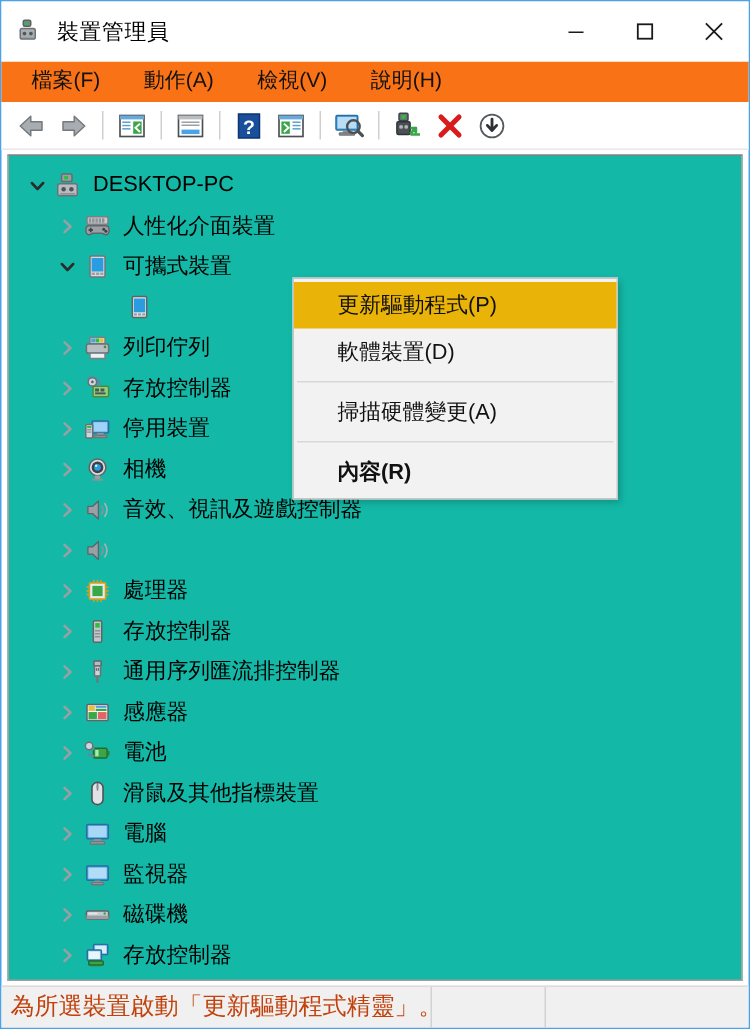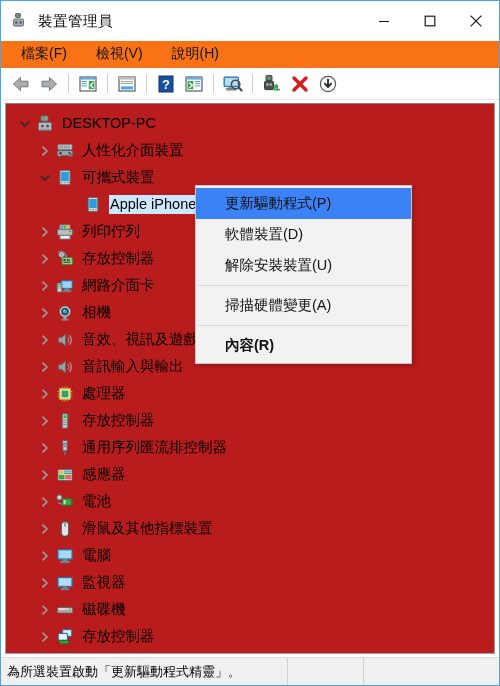--- a/index.html
+++ b/index.html
@@ -118,21 +118,21 @@
     flex: 1 1 auto;
     padding: 3px 4px 3px 4px;
     box-sizing: border-box;
     min-height: 0;
     display: flex;
   }
   #tree-panel {
     flex: 1 1 auto;
     border: 1px solid #a0a0a0;
     border-top-color: #828282;
-    background: #b91c1c;
+    background: #14b8a6;
     overflow: hidden;
     position: relative;
     padding-top: 6px;
     box-sizing: border-box;
   }
   .tree-row {
     height: 27px;
     display: flex;
     align-items: center;
     position: relative;
@@ -187,39 +187,39 @@
     height: 31px;
     display: flex;
     align-items: center;
     padding-left: 29px;
     font-size: 14.5px;
     color: #111111;
     white-space: nowrap;
     cursor: default;
   }
   .ctx-item.hl {
-    background: #3b82f6;
+    background: #eab308;
   }
   .ctx-item.bold { font-weight: bold; }
   .ctx-sep {
     height: 1px;
     background: #d8d8d8;
     margin: 4px 2px 4px 2px;
   }
 
   
   #statusbar {
     height: 27px;
     min-height: 27px;
     background: #f0f0f0;
     border-top: 1px solid #dcdcdc;
     display: flex;
     align-items: stretch;
-    font-size: 13px;
-    color: #000000;
+    font-size: 16px;
+    color: #c2410c;
   }
   #status-main {
     flex: 0 0 280px;
     display: flex;
     align-items: center;
     padding-left: 6px;
     border-right: 1px solid #d2d2d2;
     white-space: nowrap;
     overflow: hidden;
   }
@@ -266,20 +266,21 @@
         <svg width="14" height="14" viewBox="0 0 14 14">
           <line x1="1.6" y1="1.6" x2="12.4" y2="12.4" stroke="#1a1a1a" stroke-width="1.2"></line>
           <line x1="12.4" y1="1.6" x2="1.6" y2="12.4" stroke="#1a1a1a" stroke-width="1.2"></line>
         </svg>
       </div>
     </div>
   </div>
 
   <div id="menubar">
       <div class="menu-item">檔案(F)</div>
+      <div class="menu-item">動作(A)</div>
       <div class="menu-item">檢視(V)</div>
       <div class="menu-item">說明(H)</div>
     </div>
 
   <div id="toolbar">
       <div class="tb-btn">
         <span>
           <svg width="22" height="22" viewBox="0 0 22 22">
             <path d="M10.5 4.5 L3.5 11 L10.5 17.5 V13.8 H18 V8.2 H10.5 Z" fill="#a8adb2" stroke="#74797e" stroke-width="1" stroke-linejoin="round"></path>
           </svg>
@@ -450,21 +451,20 @@
           <span class="chev"></span>
           <span class="node-icon">
             <svg width="18" height="18" viewBox="0 0 18 18">
               <rect x="4.2" y="1.6" width="9.6" height="14" rx="1" fill="#e3e7ea" stroke="#5f6469"></rect>
               <rect x="5.2" y="3" width="7.6" height="9.2" fill="#2a9ce0"></rect>
               <rect x="5.2" y="12.9" width="2.1" height="1.5" fill="#9aa0a5"></rect>
               <rect x="8" y="12.9" width="2.1" height="1.5" fill="#9aa0a5"></rect>
               <rect x="10.8" y="12.9" width="2" height="1.5" fill="#9aa0a5"></rect>
             </svg>
           </span>
-          <span class="node-label">Apple iPhone</span>
         </div>
         <div class="tree-row d1">
           <span class="chev">
             <svg width="12" height="12" viewBox="0 0 12 12">
               <path d="M4 2.2 L8 6 L4 9.8" fill="none" stroke="#9a9fa4" stroke-width="1.7" stroke-linecap="round" stroke-linejoin="round"></path>
             </svg>
           </span>
           <span class="node-icon">
             <svg width="18" height="18" viewBox="0 0 18 18">
               <rect x="4" y="2" width="10" height="4" fill="#e7eaec" stroke="#7b8085"></rect>
@@ -508,21 +508,21 @@
               <rect x="5.4" y="3.6" width="11" height="8" rx=".8" fill="#4fa8e8" stroke="#2a6d9e"></rect>
               <rect x="6.4" y="4.5" width="9" height="6.2" fill="#9ed3f5"></rect>
               <rect x="8.6" y="11.6" width="4.6" height="1.8" fill="#8d9297"></rect>
               <rect x="6.6" y="13.4" width="8.6" height="1.3" rx=".4" fill="#a9aeb3" stroke="#70757a"></rect>
               <rect x="1.2" y="6" width="4.6" height="9" rx=".8" fill="#cfd6db" stroke="#6b7075"></rect>
               <rect x="2.1" y="7" width="2.8" height="1.3" fill="#27c23c"></rect>
               <rect x="2.1" y="9" width="2.8" height=".9" fill="#8d9297"></rect>
               <rect x="2.1" y="10.6" width="2.8" height=".9" fill="#8d9297"></rect>
             </svg>
           </span>
-          <span class="node-label">網路介面卡</span>
+          <span class="node-label">停用裝置</span>
         </div>
         <div class="tree-row d1">
           <span class="chev">
             <svg width="12" height="12" viewBox="0 0 12 12">
               <path d="M4 2.2 L8 6 L4 9.8" fill="none" stroke="#9a9fa4" stroke-width="1.7" stroke-linecap="round" stroke-linejoin="round"></path>
             </svg>
           </span>
           <span class="node-icon">
             <svg width="18" height="18" viewBox="0 0 18 18">
               <circle cx="9" cy="7.6" r="5.6" fill="#d8dde1" stroke="#5f6469"></circle>
@@ -556,21 +556,20 @@
               <path d="M4 2.2 L8 6 L4 9.8" fill="none" stroke="#9a9fa4" stroke-width="1.7" stroke-linecap="round" stroke-linejoin="round"></path>
             </svg>
           </span>
           <span class="node-icon">
             <svg width="18" height="18" viewBox="0 0 18 18">
               <path d="M2.6 6.6h3.1L9.6 3v12L5.7 11.4H2.6z" fill="#9aa0a5" stroke="#5f6469" stroke-width=".9" stroke-linejoin="round"></path>
               <path d="M11.6 6.2a4.3 4.3 0 0 1 0 5.6" fill="none" stroke="#8d9297" stroke-width="1.1"></path>
               <path d="M13.6 4.4a7 7 0 0 1 0 9.2" fill="none" stroke="#a9aeb3" stroke-width="1.1"></path>
             </svg>
           </span>
-          <span class="node-label">音訊輸入與輸出</span>
         </div>
         <div class="tree-row d1">
           <span class="chev">
             <svg width="12" height="12" viewBox="0 0 12 12">
               <path d="M4 2.2 L8 6 L4 9.8" fill="none" stroke="#9a9fa4" stroke-width="1.7" stroke-linecap="round" stroke-linejoin="round"></path>
             </svg>
           </span>
           <span class="node-icon">
             <svg width="18" height="18" viewBox="0 0 18 18">
               <rect x="3.6" y="3.6" width="10.8" height="10.8" rx=".6" fill="#e8eaec" stroke="#c9a227" stroke-width="1.1"></rect>
@@ -747,21 +746,20 @@
         <div class="tree-row d1">
           <span class="chev"></span>
           <span class="node-label">鍵盤</span>
         </div>
       </div>
   </div>
 
   <div id="ctxmenu">
       <div class="ctx-item hl">更新驅動程式(P)</div>
       <div class="ctx-item">軟體裝置(D)</div>
-      <div class="ctx-item">解除安裝裝置(U)</div>
       <div class="ctx-sep"></div>
       <div class="ctx-item">掃描硬體變更(A)</div>
       <div class="ctx-sep"></div>
       <div class="ctx-item bold">內容(R)</div>
     </div>
 
   <div id="statusbar">
     <div id="status-main">為所選裝置啟動「更新驅動程式精靈」。</div>
     <div id="status-pane2"></div>
     <div id="status-pane3"></div>

